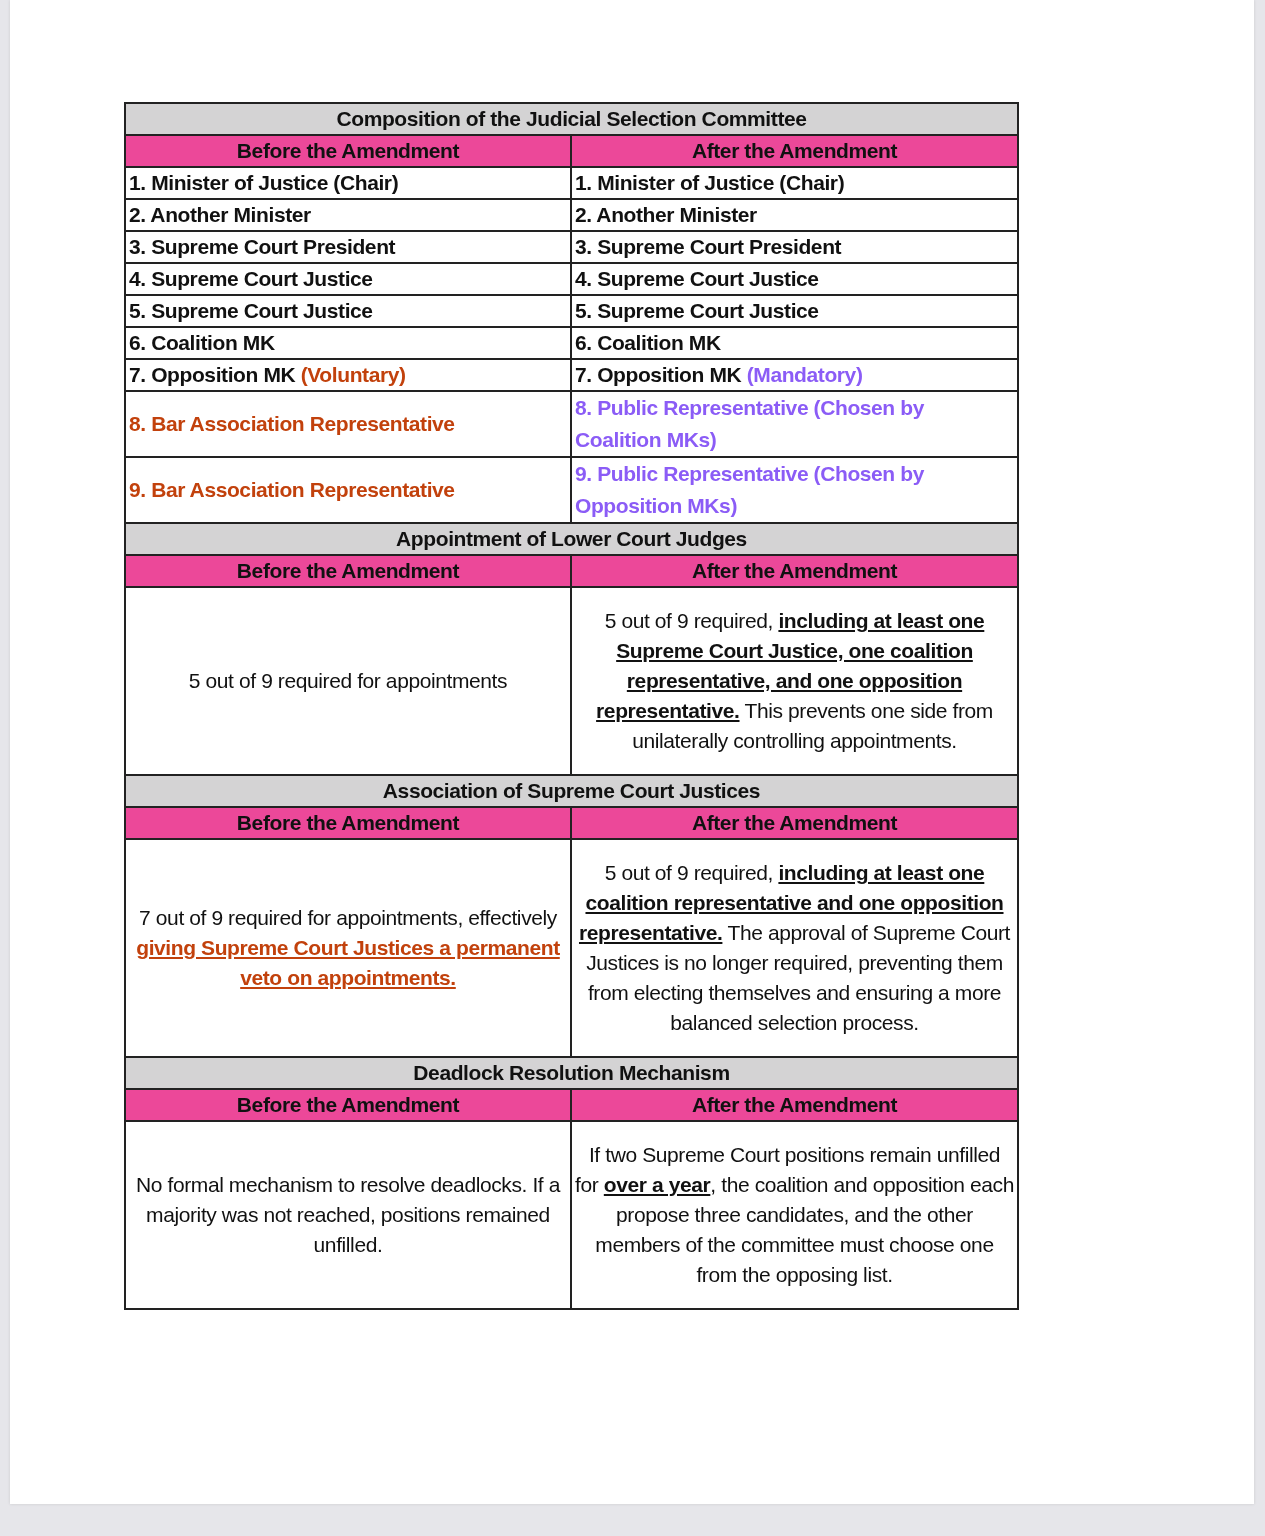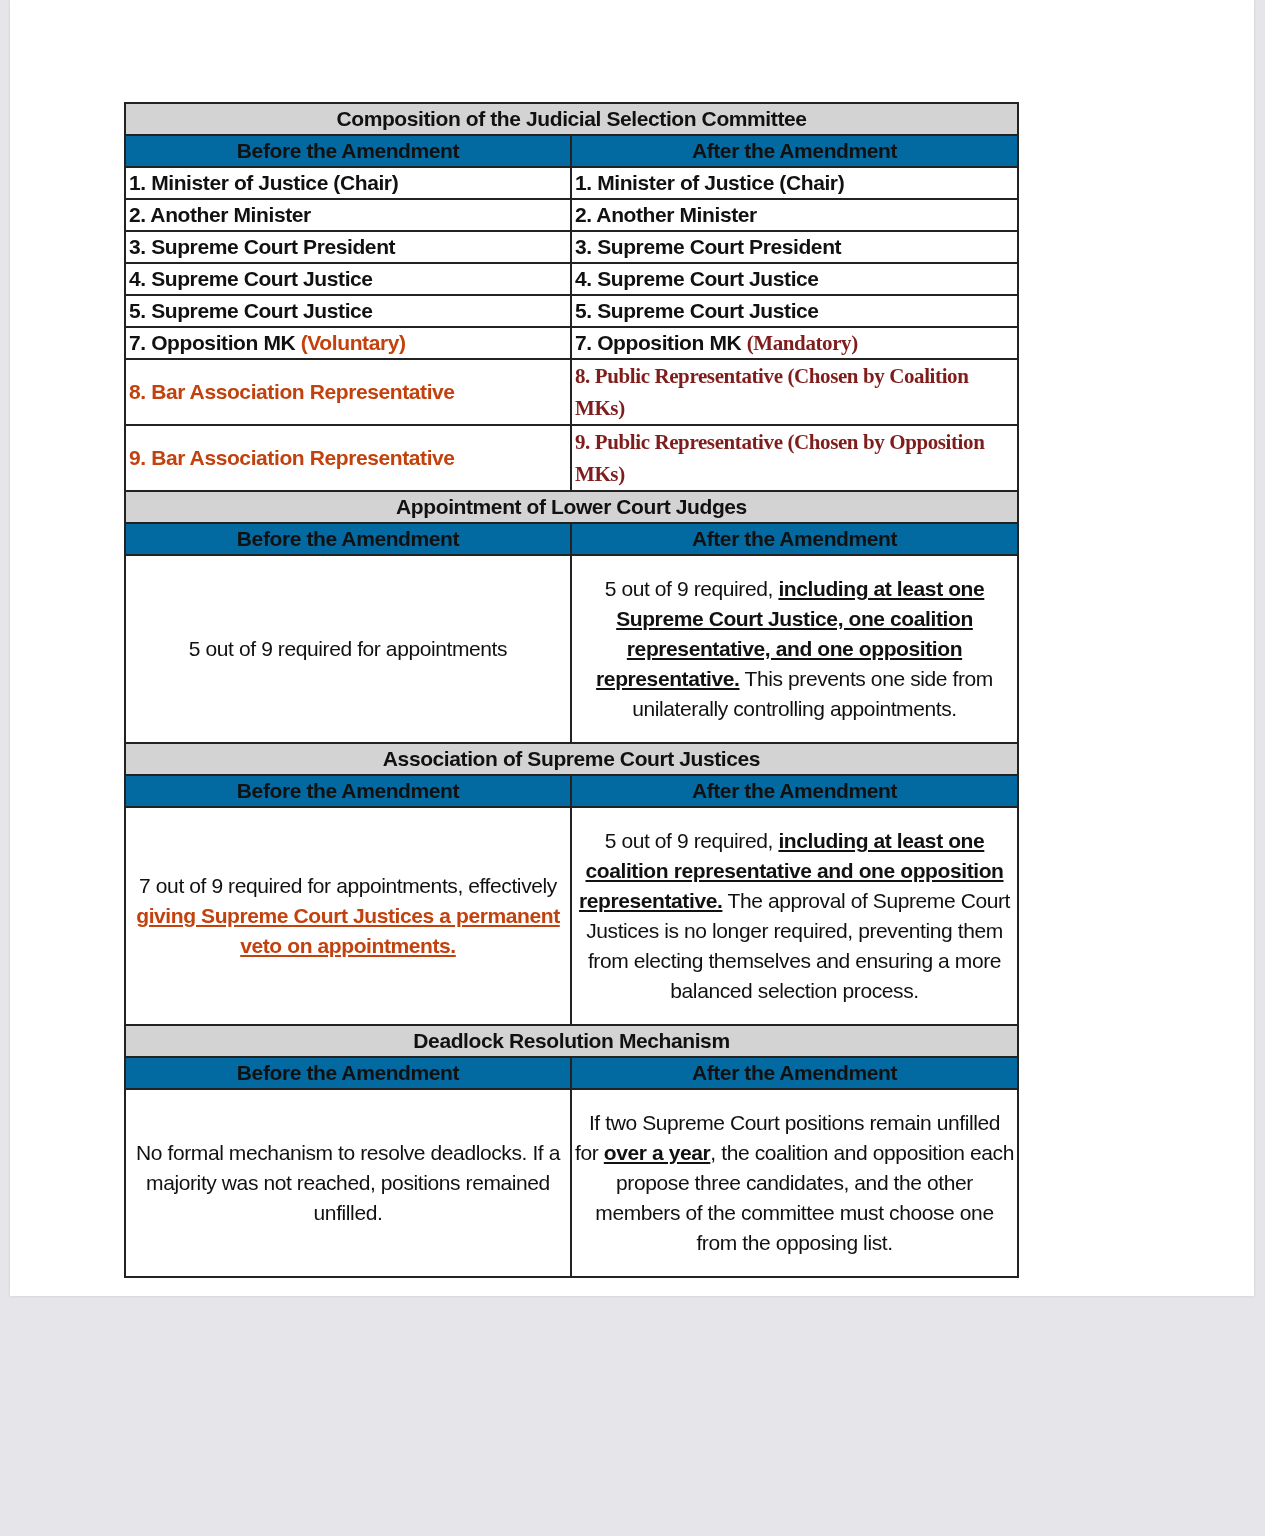--- a/index.html
+++ b/index.html
@@ -3,21 +3,21 @@
 <meta charset="utf-8">
 <style>
   html, body { margin: 0; padding: 0; }
   body {
     width: 1265px; height: 1536px; overflow: hidden;
     background: #e6e6ea;
     font-family: "Liberation Sans", sans-serif;
     position: relative;
   }
   .page {
-    position: absolute; left: 10px; top: 0; width: 1244px; height: 1296px;
+    position: absolute; left: 10px; top: 0; width: 1244px; height: 1504px;
     background: #ffffff;
     box-shadow: 0 0 3px rgba(0,0,0,0.12);
   }
   table.doc {
     position: absolute; left: 114px; top: 102px;
     width: 893px;
     border-collapse: collapse;
     table-layout: fixed;
     font-family: "Liberation Sans", sans-serif;
     color: #111;
@@ -31,28 +31,28 @@
     letter-spacing: -0.4px;
   }
   col.c1 { width: 446px; }
   col.c2 { width: 447px; }
   .section td {
     background: #d4d3d4;
     text-align: center; font-weight: bold;
     height: 30px; line-height: 28px;
   }
   .colhead td {
-    background: #0369a1;
+    background: #ec4899;
     text-align: center; font-weight: bold;
     height: 29px; line-height: 28px;
   }
   .item td { font-weight: bold; height: 29px; line-height: 28px; margin-left: 41px; }
   .item.tall td { height: 60px; line-height: 32px; }
   .red { color: #c2410c; }
-  .blue { color: #7f1d1d; font-family: Liberation Serif, serif; }
+  .blue { color: #8b5cf6; }
   .body td { text-align: center; font-size: 21px; line-height: 33px; }
   .body.r1 td { height: 186px; }
   .body.r2 td { height: 216px; }
   .body.r3 td { height: 186px; }
   b { font-weight: bold; text-decoration: underline; }
 </style>
 </head>
 <body>
 
 <div class="page">
@@ -82,20 +82,24 @@
     <td>3. Supreme Court President</td>
     <td>3. Supreme Court President</td>
   </tr>
   <tr class="item">
     <td>4. Supreme Court Justice</td>
     <td>4. Supreme Court Justice</td>
   </tr>
   <tr class="item">
     <td>5. Supreme Court Justice</td>
     <td>5. Supreme Court Justice</td>
+  </tr>
+  <tr class="item">
+    <td>6. Coalition MK</td>
+    <td>6. Coalition MK</td>
   </tr>
   <tr class="item">
     <td><span>7. Opposition MK </span><span class="red">(Voluntary)</span></td>
     <td><span>7. Opposition MK </span><span class="blue">(Mandatory)</span></td>
   </tr>
   <tr class="item tall">
     <td class="red">8. Bar Association Representative</td>
     <td class="blue">8. Public Representative (Chosen by Coalition MKs)</td>
   </tr>
   <tr class="item tall">

